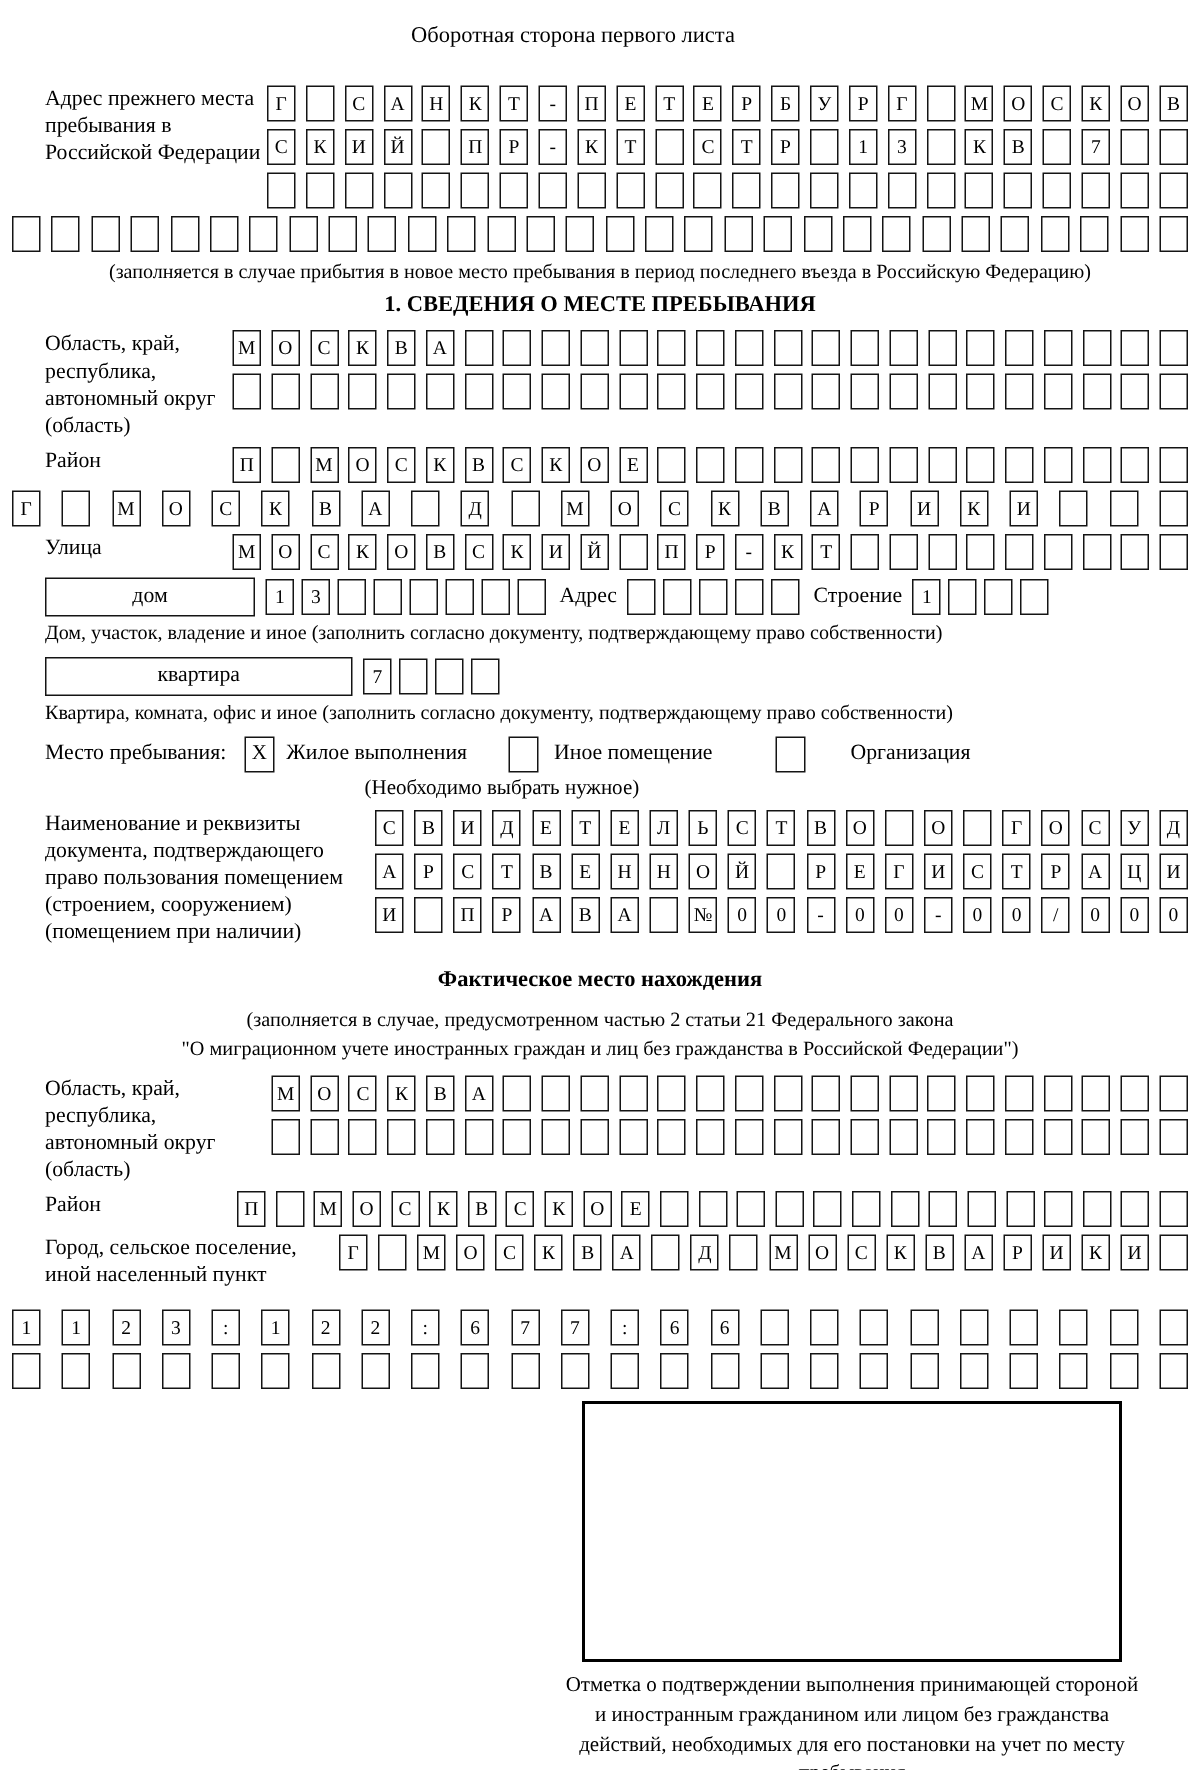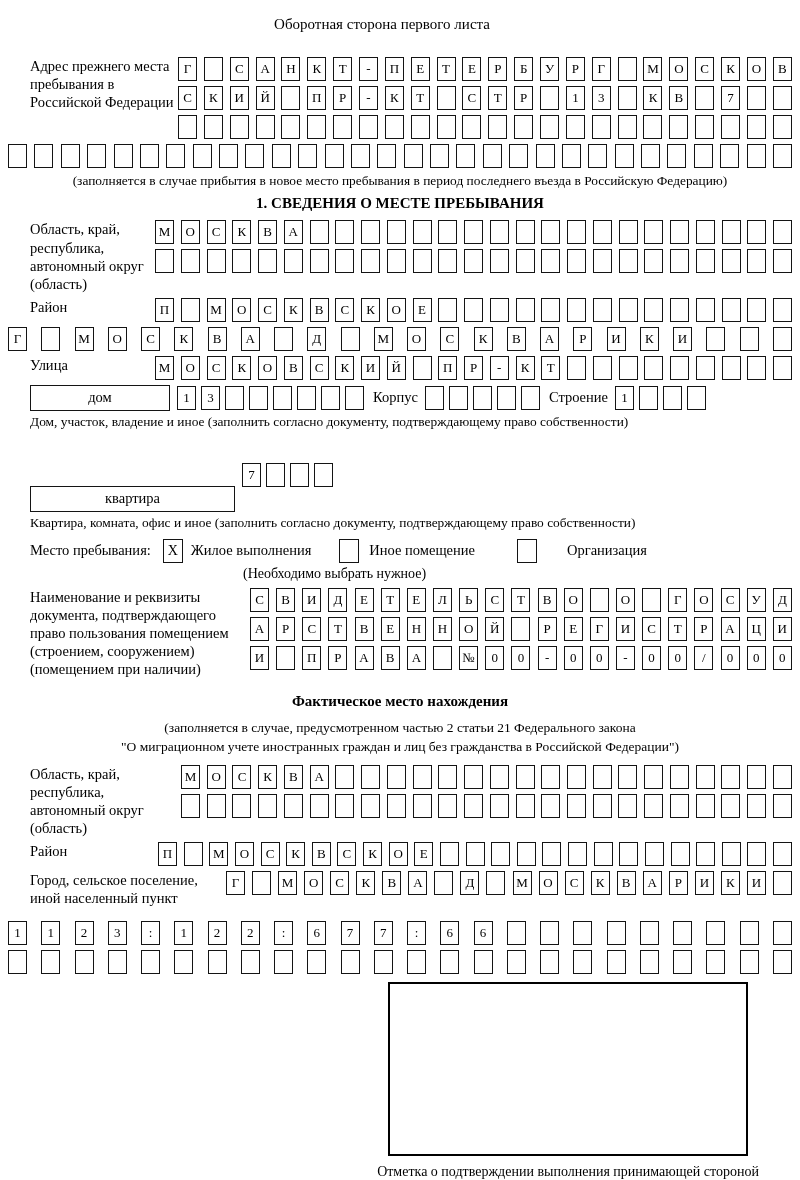--- a/index.html
+++ b/index.html
@@ -28,21 +28,21 @@
     align-items:center; justify-content:center; font-size:13px; flex:0 0 19px; }
 
   .note { font-size:13.4px; text-align:center; margin:2px 0 4px 0; line-height:1.3; }
   .note-left { font-size:13.4px; padding-left:22px; margin:1px 0 8px 0; }
   .h-sect { font-size:15px; font-weight:bold; text-align:center; margin:6px 0 8px 0; }
 
   .house-row { display:flex; align-items:center; padding-left:22px; margin:2px 0 3px 0; }
   .wide-box { border:1.5px solid #141414; height:26px; display:flex;
     align-items:center; justify-content:center; font-size:14.5px; }
   .box-dom { width:140px; margin-right:7px; }
-  .box-kv  { width:205px; margin-right:7px;margin-top:48px; }
+  .box-kv  { width:205px; margin-right:7px; }
   .inline-lbl { font-size:14.5px; margin:0 7px 0 9px; }
 
   .stay-row { display:flex; align-items:center; padding-left:22px; font-size:14.5px; margin-top:4px; }
   .chk { width:20px; height:24px; border:1.5px solid #141414; display:flex;
     align-items:center; justify-content:center; font-size:14px; flex:0 0 20px; }
   .stay-note { font-size:14px; margin:3px 0 6px 235px; }
 
   .fact-note { font-size:13.5px; text-align:center; line-height:1.45; margin-bottom:8px; }
 
   .stamp-wrap { width:392px; margin:8px 28px 0 auto; }
@@ -332,21 +332,21 @@
   <div class="cells-inline">
       <span class="cell">1</span>
       <span class="cell">3</span>
       <span class="cell"></span>
       <span class="cell"></span>
       <span class="cell"></span>
       <span class="cell"></span>
       <span class="cell"></span>
       <span class="cell"></span>
     </div>
-  <span class="inline-lbl">Корпус</span>
+  <span class="inline-lbl">Адрес</span>
   <div class="cells-inline">
       <span class="cell"></span>
       <span class="cell"></span>
       <span class="cell"></span>
       <span class="cell"></span>
       <span class="cell"></span>
     </div>
   <span class="inline-lbl">Строение</span>
   <div class="cells-inline">
       <span class="cell">1</span>

